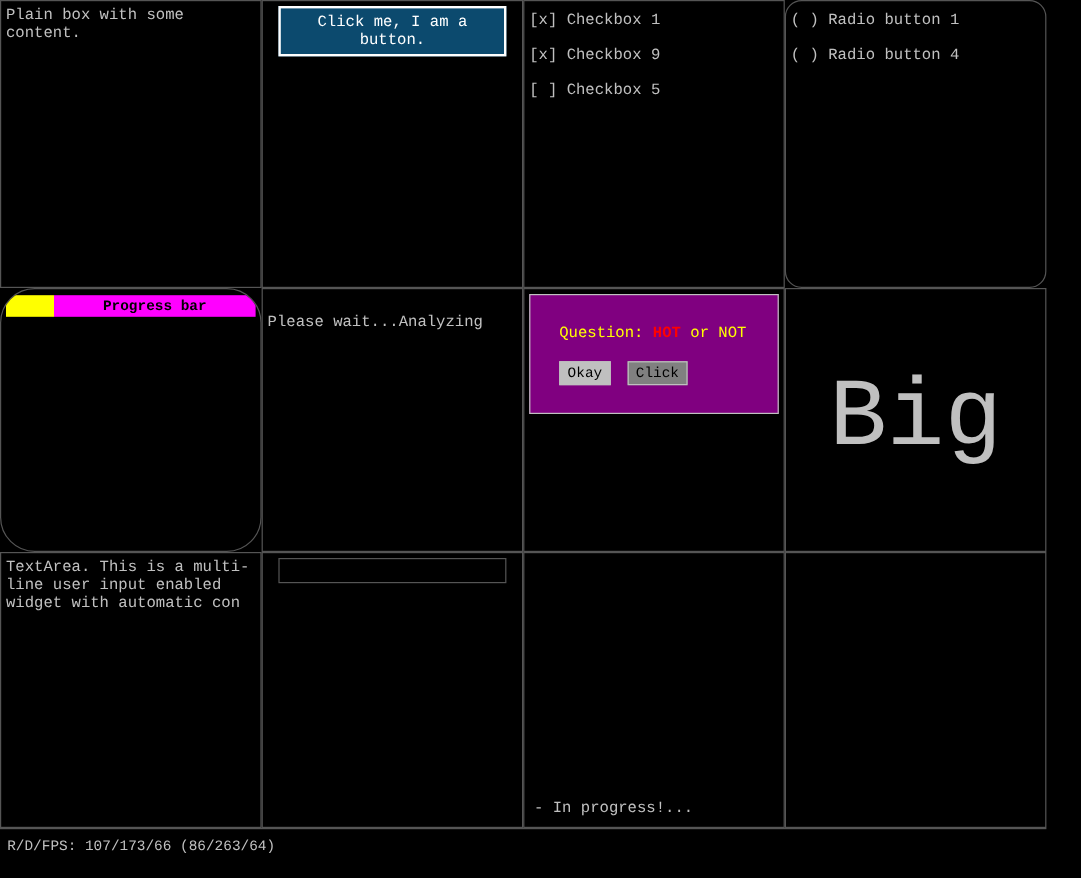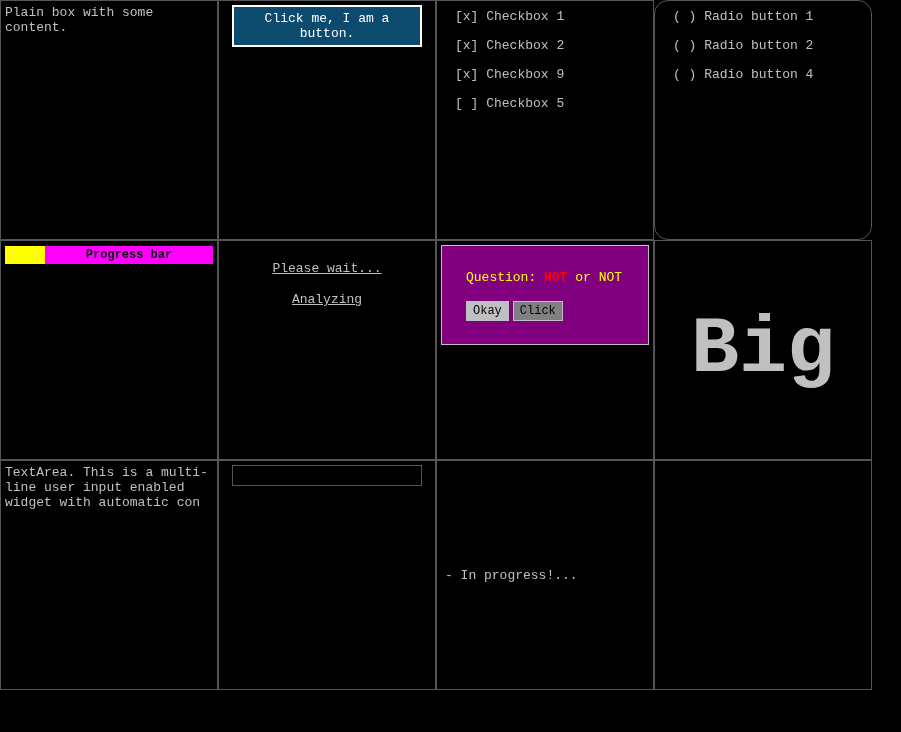--- a/index.html
+++ b/index.html
@@ -66,28 +66,28 @@
       grid-column: 4;
       grid-row: 1;
       padding: 8px 4px;
       border-radius: 14px;
     }
 
     .checkbox-item, .radio-item {
       margin-bottom: 14px;
       color: #c0c0c0;
       font-size: 13px;
-      margin-left: 14px;
     }
 
     
     .cell-progress {
       grid-column: 1;
       grid-row: 2;
       padding: 4px;
+      border-radius: 29px;
     }
 
     .progress-bar-container {
       display: flex;
       align-items: center;
       height: 20px;
       width: 100%;
     }
 
     .progress-yellow {
@@ -105,26 +105,24 @@
       justify-content: center;
       color: #000;
       font-size: 12px;
       font-weight: bold;
     }
 
     .cell-please-wait {
       grid-column: 2;
       grid-row: 2;
       display: flex;
-      flex-direction: column;
-      align-items: center;
+      flex-direction: row;
       justify-content: flex-start;
       padding: 20px 4px 4px;
       color: #c0c0c0;
-      text-decoration: underline;
     }
 
     .please-wait-text {
       margin-bottom: 16px;
       font-size: 13px;
     }
 
     .analyzing-text {
       font-size: 13px;
     }
@@ -149,21 +147,21 @@
       margin-bottom: 16px;
     }
 
     .question-title span.hot {
       color: #ff0000;
       font-weight: bold;
     }
 
     .question-buttons {
       display: flex;
-      gap: 4px;
+      gap: 14px;
       margin-top: 8px;
     }
 
     .q-button {
       background: #808080;
       color: #000;
       border: 1px solid #c0c0c0;
       padding: 2px 6px;
       font-family: 'Courier New', Courier, monospace;
       font-size: 12px;
@@ -178,21 +176,21 @@
     .cell-big {
       grid-column: 4;
       grid-row: 2;
       display: flex;
       align-items: center;
       justify-content: center;
     }
 
     .big-text {
       font-size: 80px;
-      font-weight: bold;
+      font-weight: normal;
       color: #c0c0c0;
       font-family: 'Courier New', Courier, monospace;
       line-height: 1;
     }
 
     
     .cell-textarea {
       grid-column: 1;
       grid-row: 3;
       padding: 4px;
@@ -227,21 +225,21 @@
       font-size: 13px;
       width: 190px;
       padding: 2px 4px;
     }
 
     .cell-inprogress {
       grid-column: 3;
       grid-row: 3;
       padding: 4px;
       display: flex;
-      align-items: center;
+      align-items: flex-end;
       justify-content: flex-start;
     }
 
     .inprogress-label {
       color: #c0c0c0;
       font-size: 13px;
       padding: 4px;
     }
 
     .cell-empty1 {
@@ -278,36 +276,30 @@
 
   <div class="cell cell-button">
     <button class="big-button">Click me, I am a button.</button>
   </div>
 
   <div class="cell cell-checkboxes">
     <div class="checkbox-item">
       <span>[x] Checkbox 1</span>
     </div>
     <div class="checkbox-item">
-      <span>[x] Checkbox 2</span>
-    </div>
-    <div class="checkbox-item">
       <span>[x] Checkbox 9</span>
     </div>
     <div class="checkbox-item">
       <span>[ ] Checkbox 5</span>
     </div>
   </div>
 
   <div class="cell cell-radios">
     <div class="radio-item">
       <span>( ) Radio button 1</span>
-    </div>
-    <div class="radio-item">
-      <span>( ) Radio button 2</span>
     </div>
     <div class="radio-item">
       <span>( ) Radio button 4</span>
     </div>
   </div>
 
   <div class="cell cell-progress">
     <div class="progress-bar-container">
       <div class="progress-yellow"></div>
       <div class="progress-magenta">
@@ -344,13 +336,16 @@
   <div class="cell cell-input">
     <input type="text" class="text-input" value="" style="">
   </div>
 
   <div class="cell cell-inprogress">
     <span class="inprogress-label">- In progress!...</span>
   </div>
 
   <div class="cell cell-empty1"></div>
 
+  <div class="status-bar">
+    <span>R/D/FPS: 107/173/66 (86/263/64)</span>
+  </div>
 </div>
 
 </body></html>

